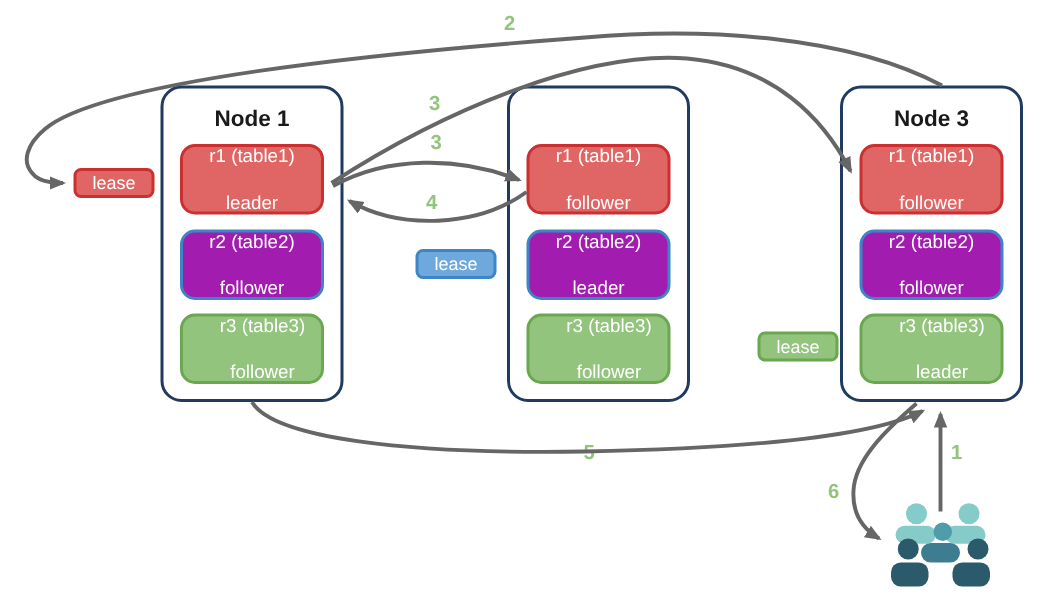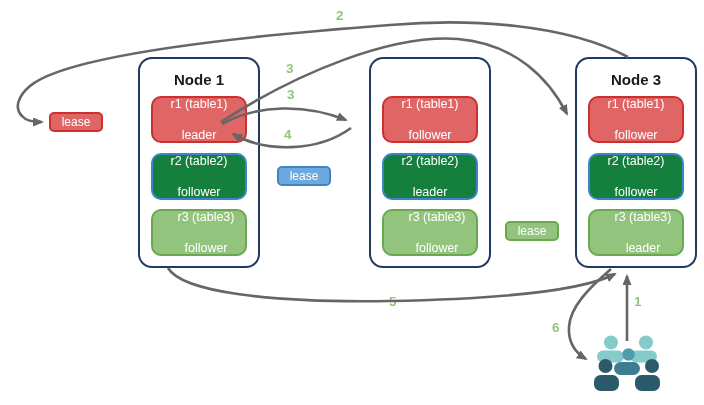--- a/index.html
+++ b/index.html
@@ -2,34 +2,34 @@
 <html><head>
 <meta charset="utf-8">
 <style>
   html,body{margin:0;padding:0;background:#fff;}
   #canvas{
     position:relative;width:704px;height:405px;background:#ffffff;
     font-family:"Liberation Sans",sans-serif;overflow:hidden;
   }
   .node{
     position:absolute;top:57px;width:122px;height:211px;background:#ffffff;
-    border:2px solid #203a60;border-radius:14px;box-sizing:border-box;margin-left:31px;
+    border:2px solid #203a60;border-radius:14px;box-sizing:border-box;
   }
   .node-title{
     margin-top:12px;text-align:center;font-weight:bold;font-size:15px;color:#1a1a1a;
   }
   .replica{
     position:absolute;left:11px;width:96px;height:47px;border-radius:10px;
     display:flex;flex-direction:column;justify-content:center;align-items:center;
     color:#ffffff;font-size:12.5px;line-height:1.3;text-align:center;
     border:2px solid transparent;box-sizing:border-box;gap:14px;
   }
   .replica.pos1{top:37px}.replica.pos2{top:94px}.replica.pos3{top:150px}
   .replica.red{background:#e06666;border-color:#cc2f2f;}
-  .replica.blue{background:#15803d;border-color:#3d85c6;}
+  .replica.blue{background:#a21caf;border-color:#3d85c6;}
   .replica.green{background:#93c47d;border-color:#6aa84f;padding-left:14px;}
   .lease{
     position:absolute;width:54px;height:20px;border-radius:5px;color:#ffffff;
     font-size:12px;display:flex;align-items:center;justify-content:center;
     box-sizing:border-box;border:2px solid transparent;
   }
   .lease.red{background:#e06666;border-color:#cc2f2f;left:49px;top:112px;}
   .lease.blue{background:#6fa8dc;border-color:#3d85c6;left:277px;top:166px;}
   .lease.green{background:#93c47d;border-color:#6aa84f;left:505px;top:221px;}
   .step{
@@ -74,21 +74,21 @@
     <div class="replica blue pos2">
       <span>r2 (table2)</span>
       <span>leader</span>
     </div>
     <div class="replica green pos3">
       <span>r3 (table3)</span>
       <span>follower</span>
     </div>
   </div>
 
-  <div class="node" style="left:544px">
+  <div class="node" style="left:560px">
     <div class="node-title">Node 3</div>
     <div class="replica red pos1">
       <span>r1 (table1)</span>
       <span>follower</span>
     </div>
     <div class="replica blue pos2">
       <span>r2 (table2)</span>
       <span>follower</span>
     </div>
     <div class="replica green pos3">

